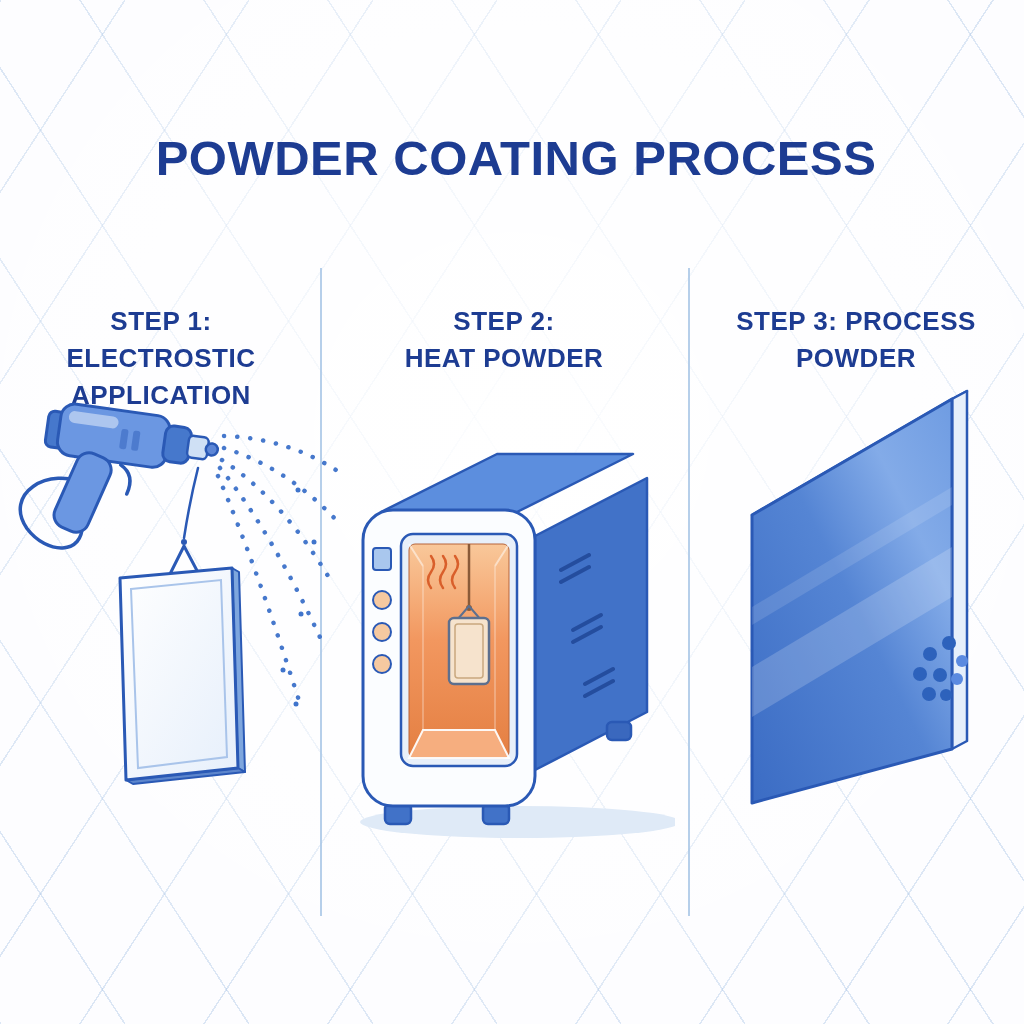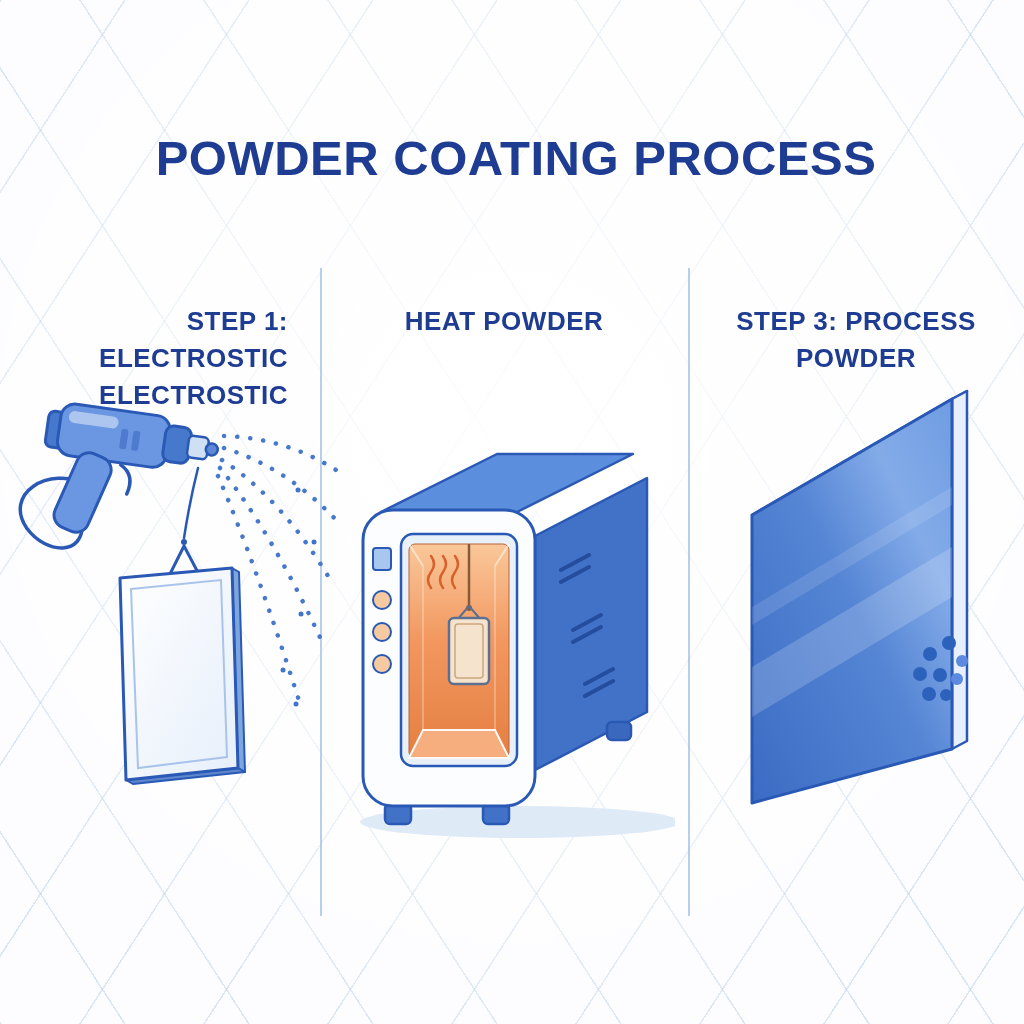--- a/index.html
+++ b/index.html
@@ -22,21 +22,21 @@
     background:var(--divider-blue,#a9c7e6);opacity:.85;
   }
   .divider.d1{left:320px;}
   .divider.d2{left:688px;}
   .step-heading{
     position:absolute;top:303px;margin:0;
     text-align:center;font-size:26px;line-height:37px;font-weight:bold;
     letter-spacing:.5px;color:var(--heading-navy,#1d3c92);
   }
   .step-heading span{display:block;}
-  .h1{left:0;width:288px;text-align:right;}
+  .h1{left:17px;width:288px;}
   .h2{left:345px;width:318px;}
   .h3{left:696px;width:320px;}
   .ill{position:absolute;}
   .ill1{left:0;top:372px;}
   .ill2{left:345px;top:422px;}
   .ill3{left:715px;top:382px;}
   .st{stroke:var(--outline-blue,#2a59b5);stroke-linejoin:round;stroke-linecap:round;}
   .spray{stroke:var(--mid-blue,#4678cc);fill:none;stroke-linecap:round;}
   .heat{stroke:var(--heat-wave-red,#d95f2b);fill:none;stroke-linecap:round;}
   .dot{fill:var(--powder-dot-blue,#2d62bc);}
@@ -46,23 +46,24 @@
 
 <div class="canvas">
 
   <h1 class="title">POWDER COATING PROCESS</h1>
 
   <div class="divider d1"></div>
   <div class="divider d2"></div>
 
   <h2 class="step-heading h1">
     <span>STEP 1: ELECTROSTIC</span>
-    <span>ELECTROSTIC</span>
+    <span>APPLICATION</span>
   </h2>
   <h2 class="step-heading h2">
+    <span>STEP 2:</span>
     <span>HEAT POWDER</span>
   </h2>
   <h2 class="step-heading h3">
     <span>STEP 3: PROCESS</span>
     <span>POWDER</span>
   </h2>
 
   <svg class="ill ill1" width="340" height="445" viewBox="0 0 340 445">
     <defs>
       <linearGradient id="panelGrad1" x1="0" y1="0" x2="1" y2="1">

